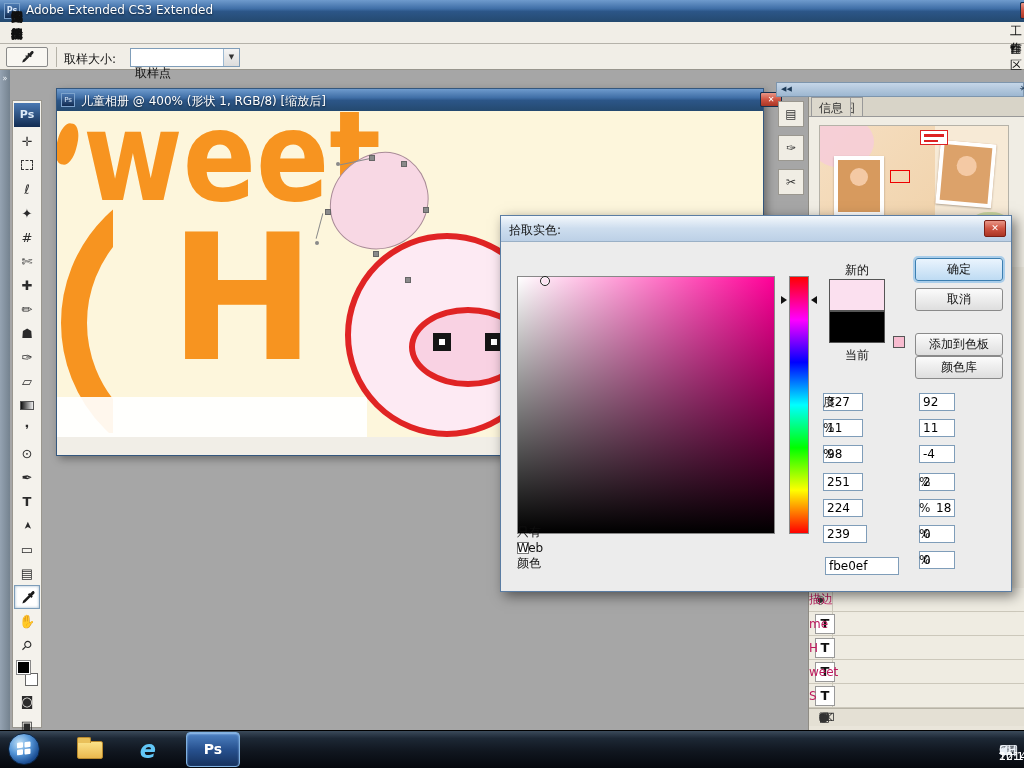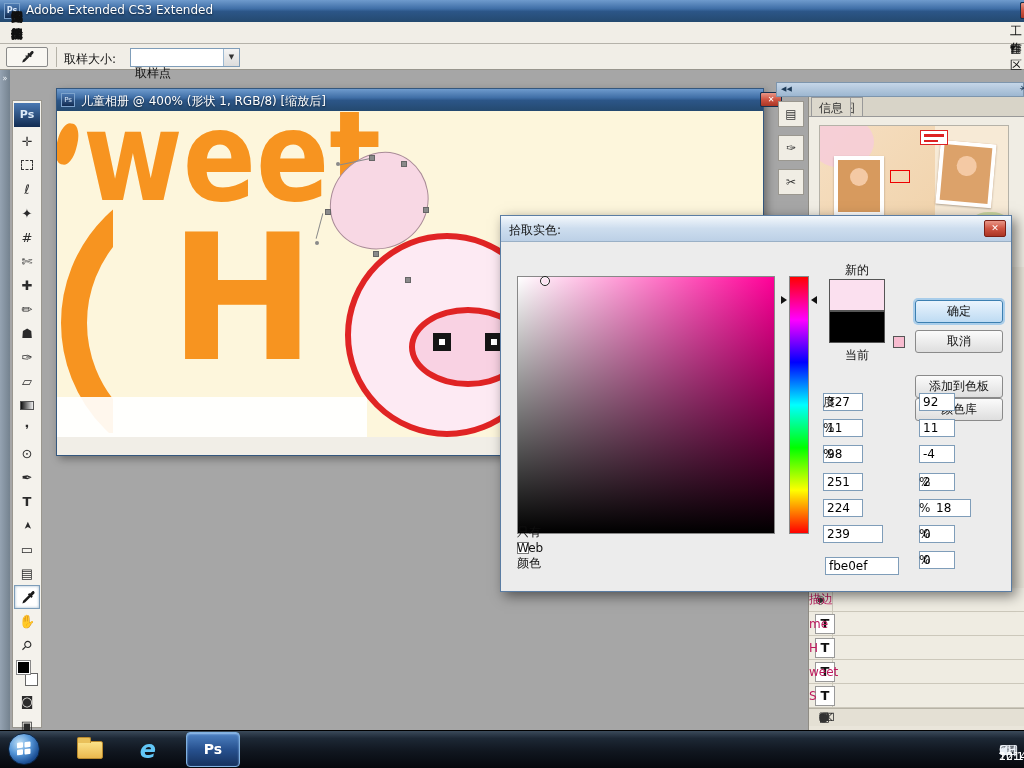--- a/index.html
+++ b/index.html
@@ -148,21 +148,21 @@
   .hue-slider{left:288px;top:60px;width:20px;height:258px;border:1px solid #888;
     background:linear-gradient(to bottom,#ff0000 0%,#ff00ff 16.7%,#0000ff 33.3%,#00ffff 50%,#00ff00 66.7%,#ffff00 83.3%,#ff0000 100%);}
   .hue-arrow-l{left:280px;top:80px;width:0;height:0;border-top:4px solid transparent;
     border-bottom:4px solid transparent;border-left:6px solid #111;}
   .hue-arrow-r{left:310px;top:80px;width:0;height:0;border-top:4px solid transparent;
     border-bottom:4px solid transparent;border-right:6px solid #111;}
   .sw-label{left:328px;width:56px;text-align:center;font-size:12px;color:#111;}
   .dlg-swatch{left:328px;width:56px;height:32px;border:1px solid #555;}
   .gamut-cube{left:392px;top:120px;width:12px;height:12px;background:#f8bcd0;border:1px solid #555;}
   .dlg-btn{left:414px;width:88px;height:23px;border:1px solid #8a8a8a;border-radius:3px;
-    background:linear-gradient(#fbfbfb,#dedede);font-size:12px;text-align:center;line-height:21px;color:#111;margin-top:42px;}
+    background:linear-gradient(#fbfbfb,#dedede);font-size:12px;text-align:center;line-height:21px;color:#111;}
   .dlg-btn.default{border:1px solid #3c7fb1;box-shadow:0 0 0 2px #a9cdea;background:linear-gradient(#eaf4fd,#bedbf3);}
   .crow{display:flex;align-items:center;gap:4px;height:20px;}
   .radio{position:relative;width:11px;height:11px;border:1px solid #777;border-radius:50%;background:#fff;flex:none;}
   .radio.checked::after{content:"";position:absolute;left:2px;top:2px;width:5px;height:5px;border-radius:50%;background:#222;}
   .rspace{position:relative;width:11px;flex:none;}
   .flab{position:relative;width:16px;font-size:12px;color:#111;flex:none;}
   .fin{position:relative;height:18px;border:1px solid #7f9db9;background:#fff;font-size:12px;
     padding:1px 3px;font-family:"DejaVu Sans","Liberation Sans",sans-serif;flex:none;}
   .funit{position:relative;font-size:12px;color:#111;flex:none;}
   .webonly{left:16px;top:332px;display:flex;align-items:center;gap:6px;}
@@ -525,21 +525,21 @@
     </div>
     <div class="crow" style="left:322px;top:282px">
       <span class="radio"></span>
       <span class="flab">G:</span>
       <input class="fin" style="width: 40px;" value="224">
       <span class="funit"></span>
     </div>
     <div class="crow" style="left:322px;top:308px">
       <span class="radio"></span>
       <span class="flab">B:</span>
-      <input class="fin" style="width: 60px;" value="239">
+      <input class="fin" style="width: 44px;" value="239">
       <span class="funit"></span>
     </div>
     <div class="crow" style="left:324px;top:340px">
       <span class="rspace"></span>
       <span class="flab" style="width:12px">#</span>
       <input class="fin" style="width: 74px;" value="fbe0ef">
     </div>
 
     <div class="crow" style="left:418px;top:176px">
       <span class="radio"></span>
@@ -561,21 +561,21 @@
     </div>
     <div class="crow" style="left:418px;top:256px">
       <span class="rspace"></span>
       <span class="flab">C:</span>
       <input class="fin" style="width: 36px;" value="2">
       <span class="funit">%</span>
     </div>
     <div class="crow" style="left:418px;top:282px">
       <span class="rspace"></span>
       <span class="flab">M:</span>
-      <input class="fin" style="width: 52px; padding-left: 16px;" value="18">
+      <input class="fin" style="width: 36px; padding-left: 16px;" value="18">
       <span class="funit">%</span>
     </div>
     <div class="crow" style="left:418px;top:308px">
       <span class="rspace"></span>
       <span class="flab">Y:</span>
       <input class="fin" style="width: 36px;" value="0">
       <span class="funit">%</span>
     </div>
     <div class="crow" style="left:418px;top:334px">
       <span class="rspace"></span>

